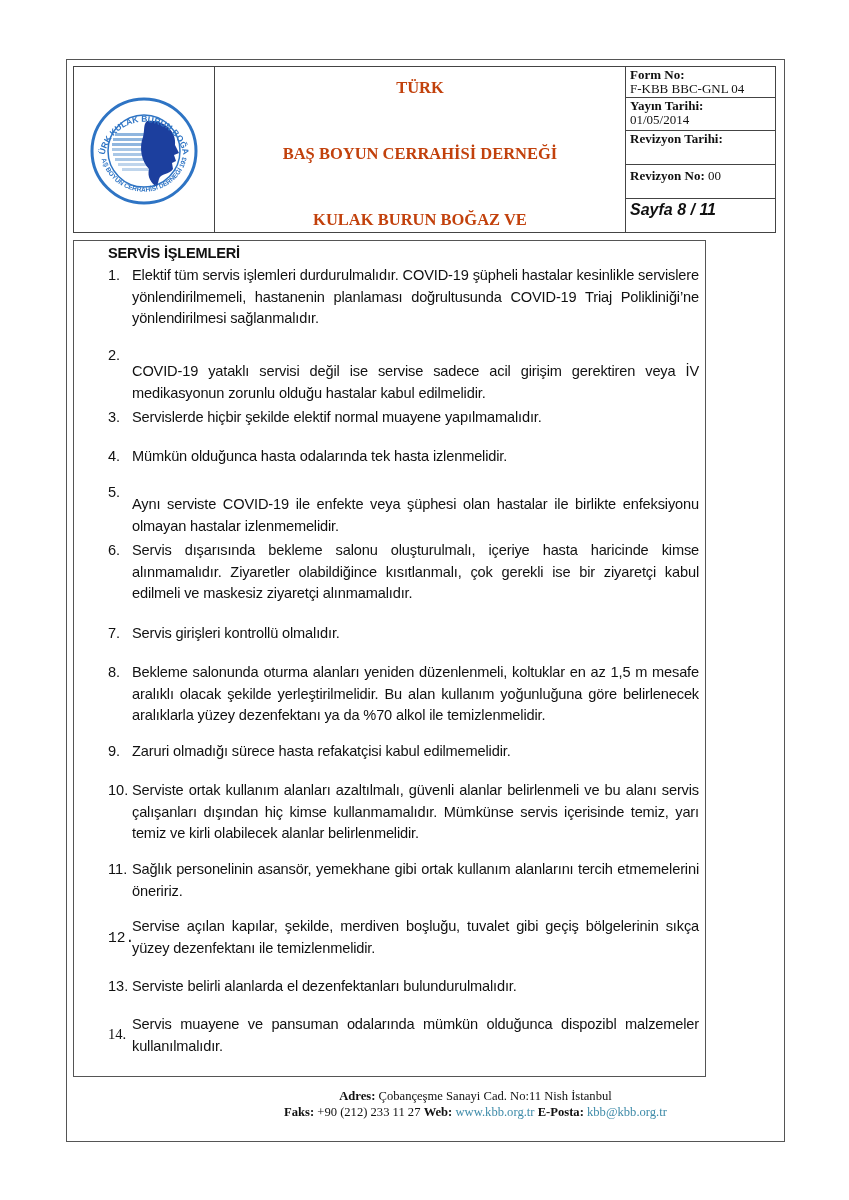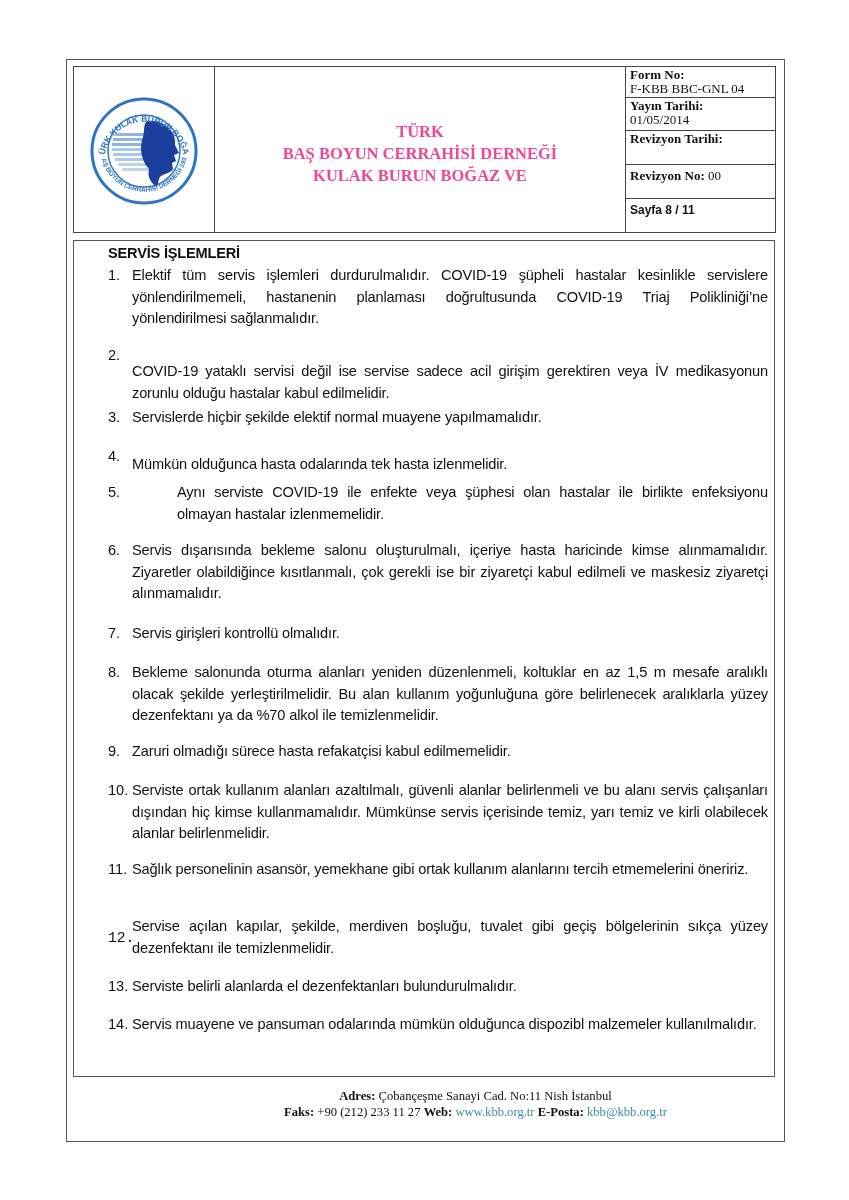--- a/index.html
+++ b/index.html
@@ -13,33 +13,33 @@
       border: 1px solid #444; box-sizing: border-box; display: flex;
     }
     .logo-cell {
       width: 140px; border-right: 1px solid #444; display: flex;
       align-items: center; justify-content: center;
     }
     .title-cell {
       flex: 1; border-right: 1px solid #444; display: flex; flex-direction: column;
       align-items: center; justify-content: center;
       font-family: "Liberation Serif", serif; font-weight: bold; font-size: 16.5px;
-      color: #ec4899; line-height: 22px; padding-top: 8px;
+      color: #c2410c; line-height: 22px; padding-top: 8px; gap: 44px;
     }
     .meta-cell { width: 149px; display: flex; flex-direction: column; }
     .meta-row {
       border-bottom: 1px solid #444; font-family: "Liberation Serif", serif;
       font-size: 13px; color: #111; padding: 1px 0 0 4px; line-height: 14px;
       box-sizing: border-box;
     }
     .meta-row:last-child { border-bottom: none; }
     .meta-row b { font-weight: bold; }
-    .meta-row.sans { font-family: "Liberation Sans", sans-serif; font-weight: bold; font-size: 12px; padding-top: 4px; }
+    .meta-row.sans { font-family: "Liberation Sans", sans-serif; font-weight: bold; font-size: 16px; padding-top: 4px; font-style: italic; }
     .content {
-      position: absolute; left: 73px; top: 240px; width: 702px; height: 837px;
+      position: absolute; left: 73px; top: 240px; width: 633px; height: 837px;
       border: 1px solid #555; box-sizing: border-box;
       font-family: "Liberation Sans", sans-serif; font-size: 14.6px; color: #111;
     }
     .section-title {
       position: absolute; left: 34px; top: 4px; font-weight: bold; font-size: 14.6px;
       font-family: "Liberation Sans", sans-serif; letter-spacing: -0.2px;
     }
     ol.items { list-style: none; margin: 0; padding: 0; position: absolute; left: 0; top: 0; width: 100%; }
     ol.items li { position: absolute; left: 0; right: 0; }
     .num { position: absolute; left: 34px; width: 24px; }
@@ -124,25 +124,25 @@
     <li style="top:104px;">
       <span class="num" style="top:0;line-height:21.5px;">2.</span>
       <span class="txt" style="top:0;margin-top:16px;">COVID-19 yataklı servisi değil ise servise sadece acil girişim gerektiren veya İV medikasyonun zorunlu olduğu hastalar kabul edilmelidir.</span>
     </li>
     <li style="top:166px;">
       <span class="num" style="top:0;line-height:21.5px;">3.</span>
       <span class="txt" style="top:0;">Servislerde hiçbir şekilde elektif normal muayene yapılmamalıdır.</span>
     </li>
     <li style="top:205px;">
       <span class="num" style="top:0;line-height:21.5px;">4.</span>
-      <span class="txt" style="top:8px;">Mümkün olduğunca hasta odalarında tek hasta izlenmelidir.</span>
+      <span class="txt" style="top:0;">Mümkün olduğunca hasta odalarında tek hasta izlenmelidir.</span>
     </li>
     <li style="top:241px;">
       <span class="num" style="top:0;line-height:21.5px;">5.</span>
-      <span class="txt" style="top:0;margin-left:45px;">Aynı serviste COVID-19 ile enfekte veya şüphesi olan hastalar ile birlikte enfeksiyonu olmayan hastalar izlenmemelidir.</span>
+      <span class="txt" style="top:12px;">Aynı serviste COVID-19 ile enfekte veya şüphesi olan hastalar ile birlikte enfeksiyonu olmayan hastalar izlenmemelidir.</span>
     </li>
     <li style="top:299px;">
       <span class="num" style="top:0;line-height:21.5px;">6.</span>
       <span class="txt" style="top:0;">Servis dışarısında bekleme salonu oluşturulmalı, içeriye hasta haricinde kimse alınmamalıdır. Ziyaretler olabildiğince kısıtlanmalı, çok gerekli ise bir ziyaretçi kabul edilmeli ve maskesiz ziyaretçi alınmamalıdır.</span>
     </li>
     <li style="top:382px;">
       <span class="num" style="top:0;line-height:21.5px;">7.</span>
       <span class="txt" style="top:0;">Servis girişleri kontrollü olmalıdır.</span>
     </li>
     <li style="top:421px;">
@@ -163,21 +163,21 @@
     </li>
     <li style="top:675px;">
       <span class="num" style="top:12px;line-height:21.5px;font-family:Liberation Mono, monospace;">12.</span>
       <span class="txt" style="top:0;">Servise açılan kapılar, şekilde, merdiven boşluğu, tuvalet gibi geçiş bölgelerinin sıkça yüzey dezenfektanı ile temizlenmelidir.</span>
     </li>
     <li style="top:735px;">
       <span class="num" style="top:0;line-height:21.5px;">13.</span>
       <span class="txt" style="top:0;">Serviste belirli alanlarda el dezenfektanları bulundurulmalıdır.</span>
     </li>
     <li style="top:773px;">
-      <span class="num" style="top:0;line-height:21.5px;">14.</span>
+      <span class="num" style="top:10px;line-height:21.5px;font-family:Liberation Serif, serif;">14.</span>
       <span class="txt" style="top:0;">Servis muayene ve pansuman odalarında mümkün olduğunca dispozibl malzemeler kullanılmalıdır.</span>
     </li>
   </ol>
 </div>
 
 <div class="footer">
   <div>
     <b>Adres:</b>
     <span>Çobançeşme Sanayi Cad. No:11 Nish İstanbul</span>
   </div>

